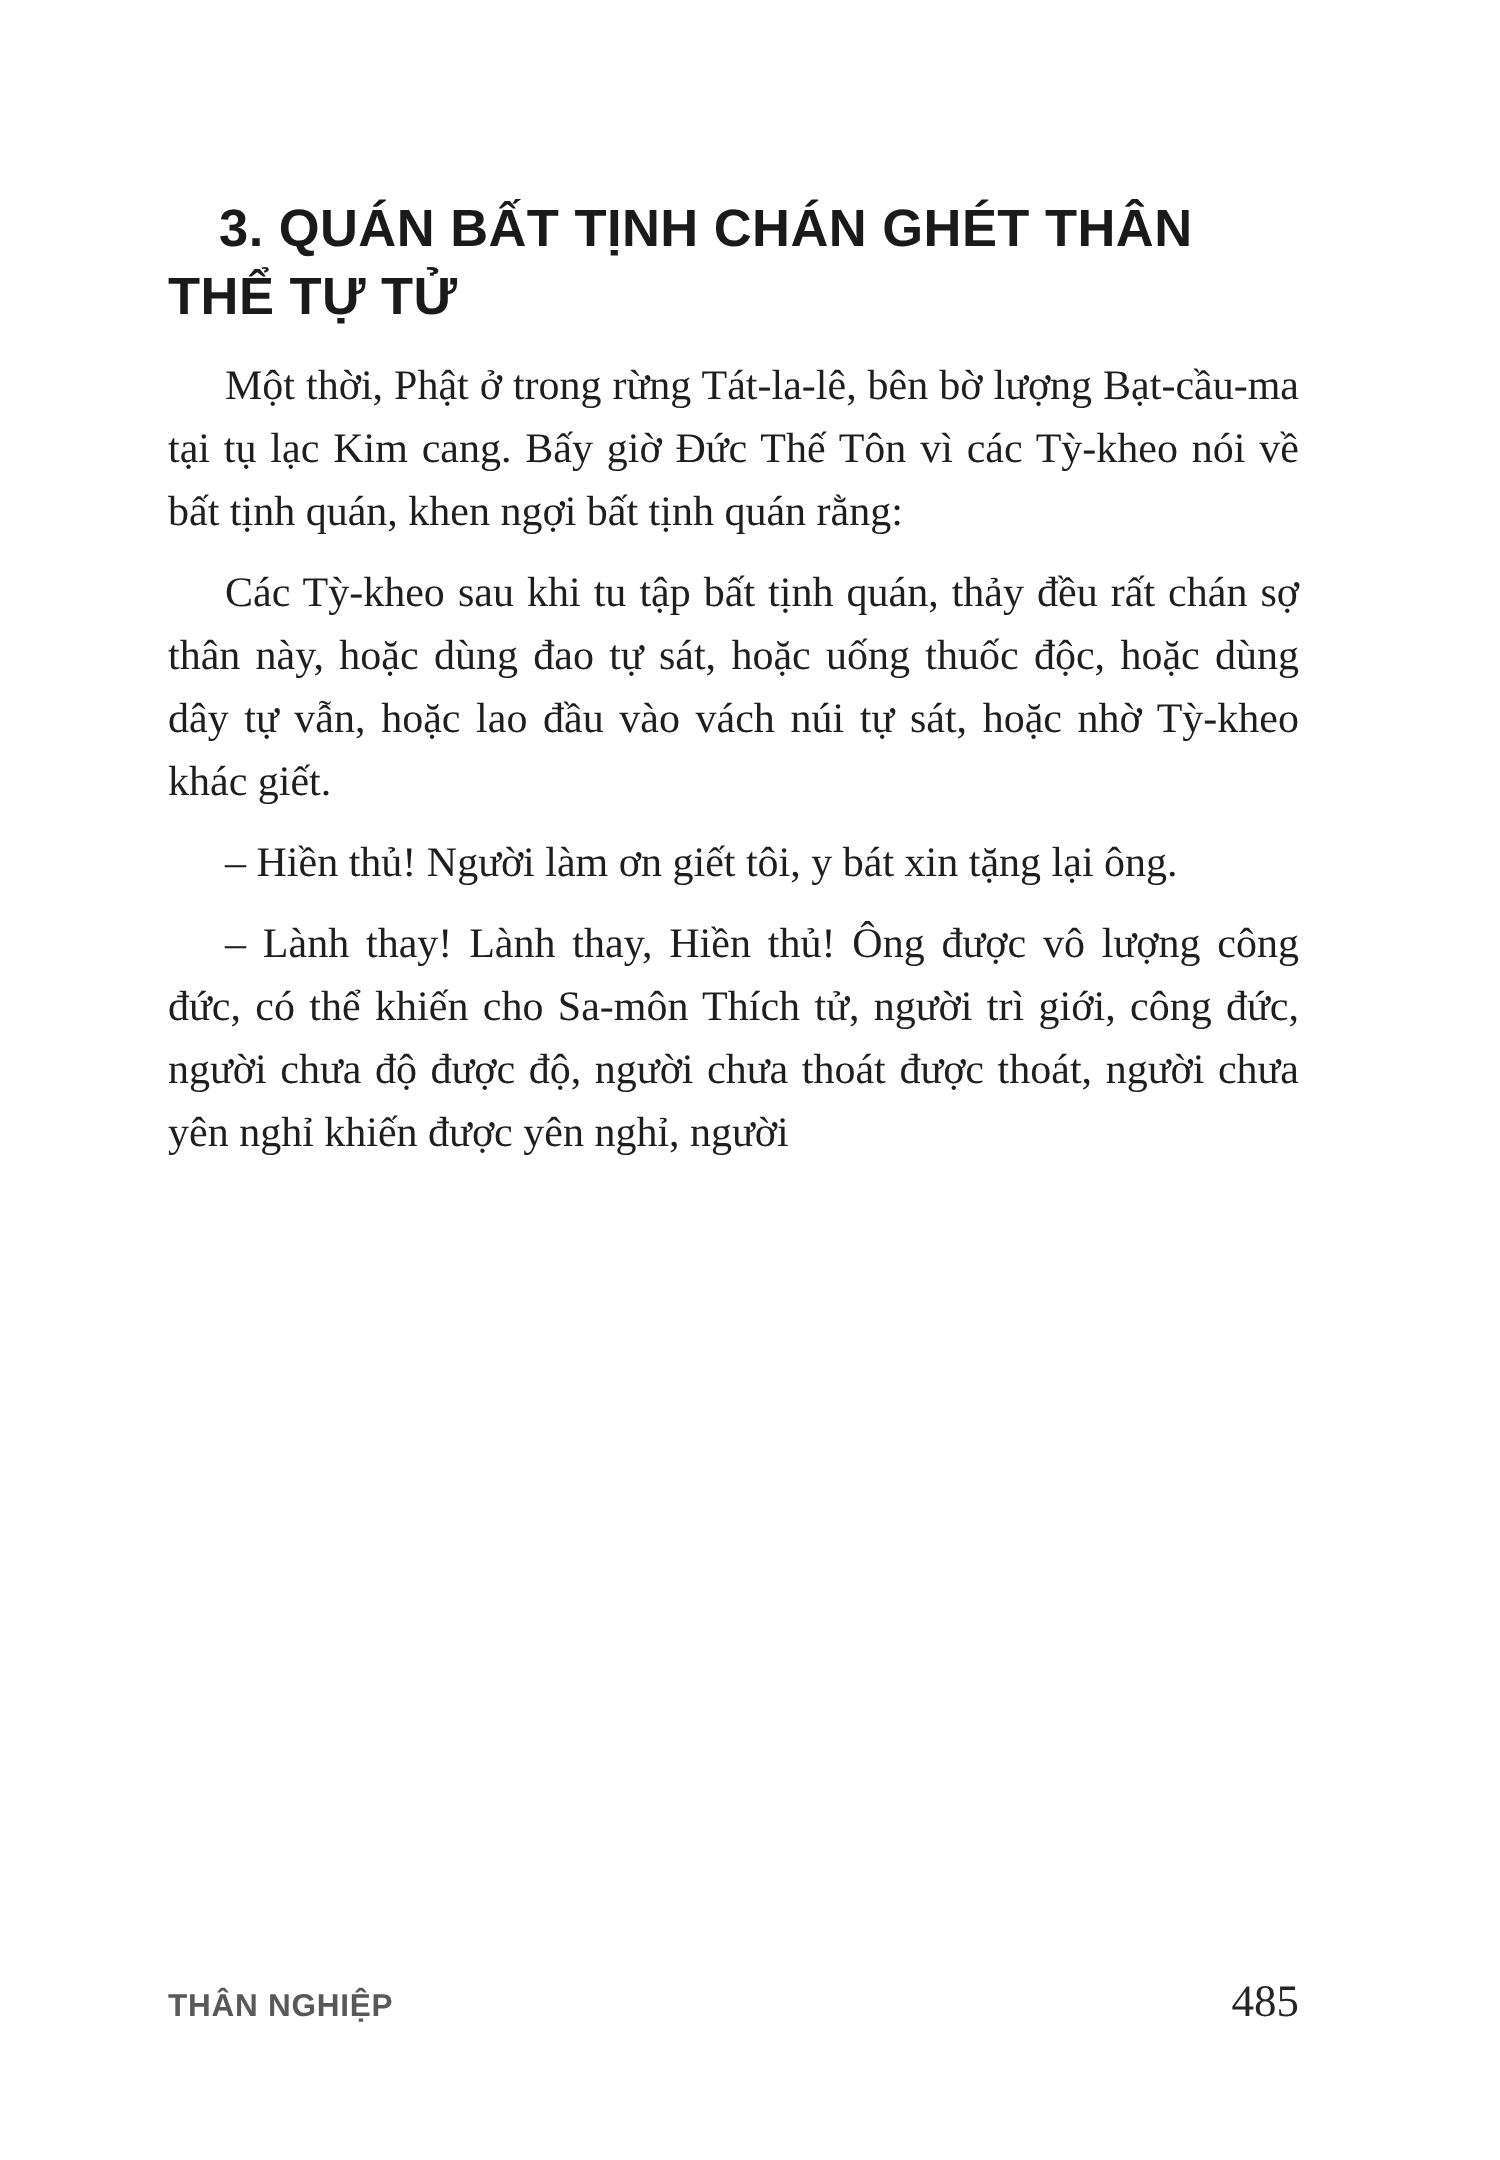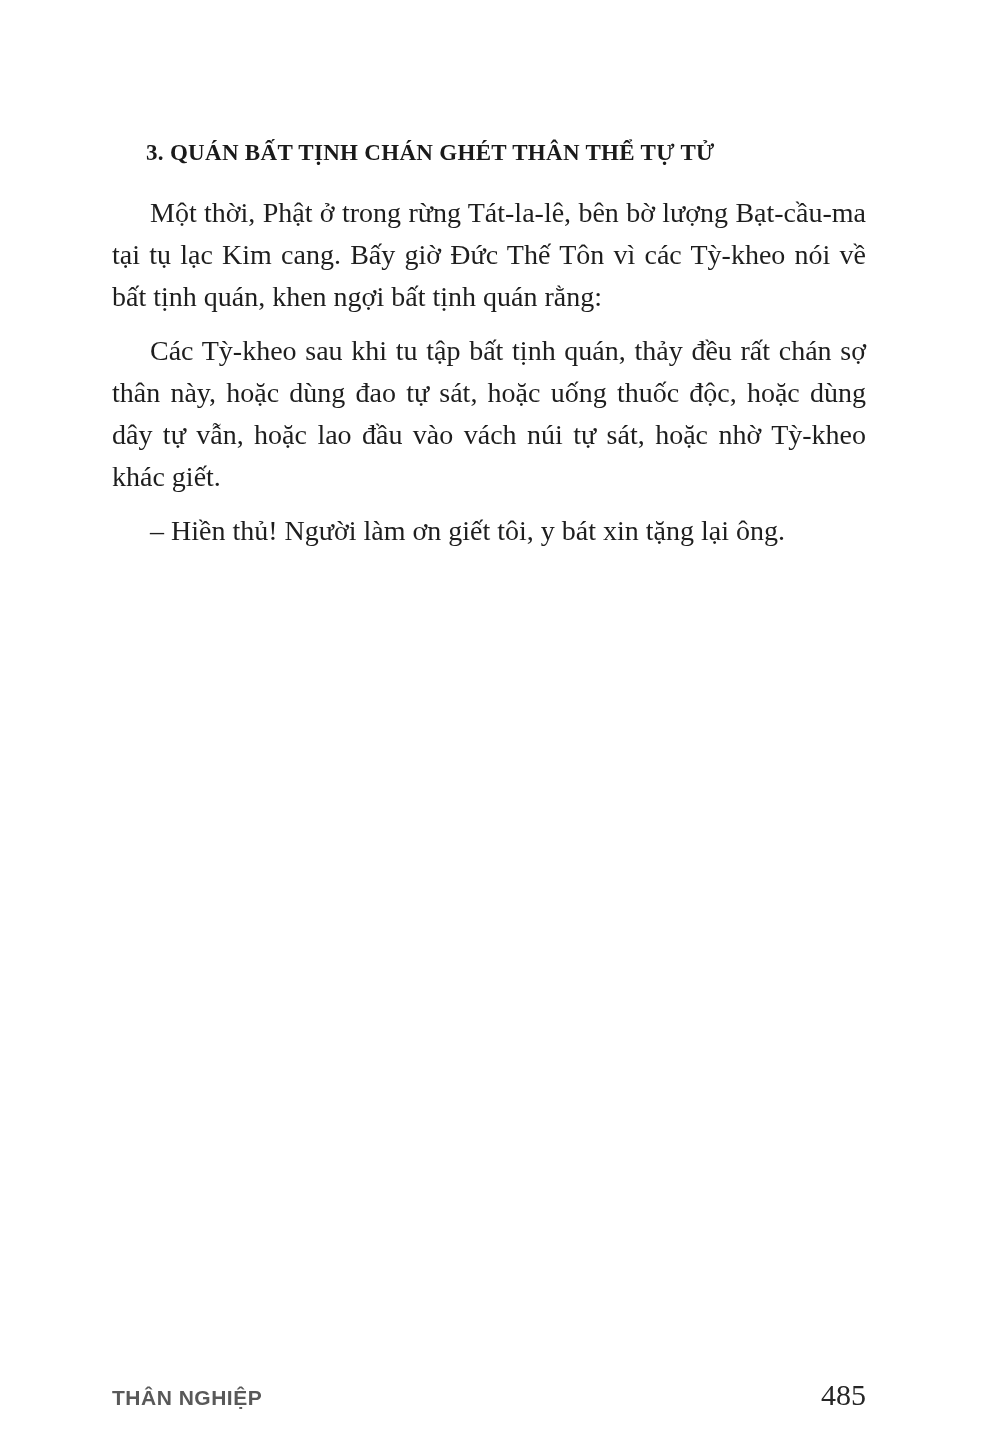--- a/index.html
+++ b/index.html
@@ -14,69 +14,69 @@
     background: #ffffff;
     overflow: hidden;
   }
   .text-block {
     position: absolute;
     left: 112px;
     top: 130px;
     width: 754px;
   }
   .doc-title {
-    font-family: Liberation Serif, serif;
+    font-family: Liberation Sans, sans-serif;
     font-weight: 700;
-    font-size: 23px;
+    font-size: 35px;
     line-height: 45px;
     text-indent: 34px;
     letter-spacing: 0.3px;
     margin: 0 0 17px 0;
     color: #1a1a1a;
   }
   .body-para {
     font-family: "Liberation Serif", serif;
     font-size: 28px;
     line-height: 42px;
     text-align: justify;
     text-indent: 38px;
     margin: 0 0 12px 0;
     color: #1e1e1e;
   }
   .running-footer {
     position: absolute;
     left: 112px;
     width: 754px;
-    top: 1362px;
+    top: 1318px;
     display: flex;
     justify-content: space-between;
     align-items: baseline;
   }
   .footer-section-label {
     font-family: "Liberation Sans", sans-serif;
     font-weight: 700;
     font-size: 21px;
     letter-spacing: 0.5px;
     color: #595959;
   }
   .page-number {
     font-family: "Liberation Serif", serif;
     font-size: 30px;
     color: #262626;
-    margin-top: 16px;
   }
 </style>
 </head>
 <body>
 
 <div class="page">
   <div class="text-block">
     <h1 class="doc-title">3. QUÁN BẤT TỊNH CHÁN GHÉT THÂN THỂ TỰ TỬ</h1>
     <p class="body-para">Một thời, Phật ở trong rừng Tát-la-lê, bên bờ lượng Bạt-cầu-ma tại tụ lạc Kim cang. Bấy giờ Đức Thế Tôn vì các Tỳ-kheo nói về bất tịnh quán, khen ngợi bất tịnh quán rằng:</p>
     <p class="body-para">Các Tỳ-kheo sau khi tu tập bất tịnh quán, thảy đều rất chán sợ thân này, hoặc dùng đao tự sát, hoặc uống thuốc độc, hoặc dùng dây tự vẫn, hoặc lao đầu vào vách núi tự sát, hoặc nhờ Tỳ-kheo khác giết.</p>
     <p class="body-para">– Hiền thủ! Người làm ơn giết tôi, y bát xin tặng lại ông.</p>
+    <p class="body-para">– Lành thay! Lành thay, Hiền thủ! Ông được vô lượng công đức, có thể khiến cho Sa-môn Thích tử, người trì giới, công đức, người chưa độ được độ, người chưa thoát được thoát, người chưa yên nghỉ khiến được yên nghỉ, người</p>
   </div>
 
   <div class="running-footer">
     <span class="footer-section-label">THÂN NGHIỆP</span>
     <span class="page-number">485</span>
   </div>
 </div>
 
 </body></html>

